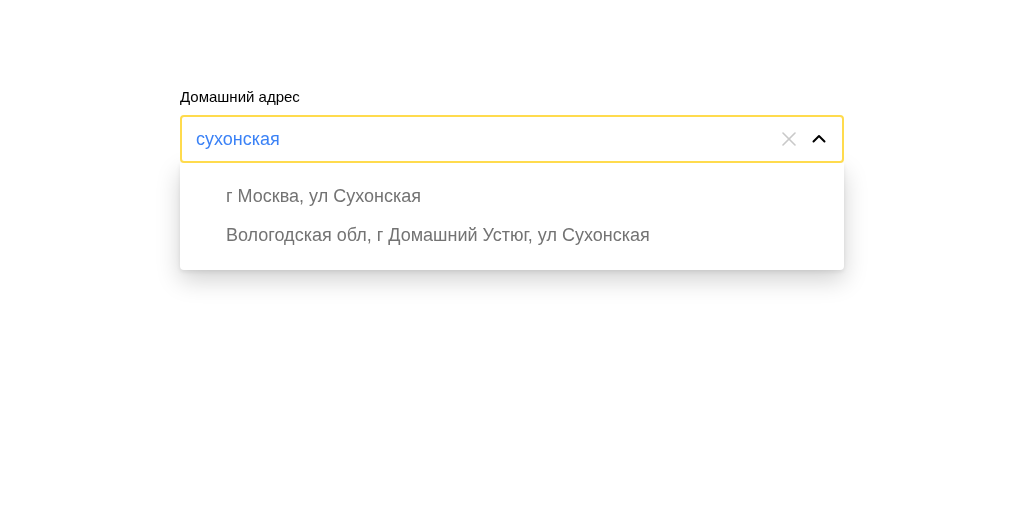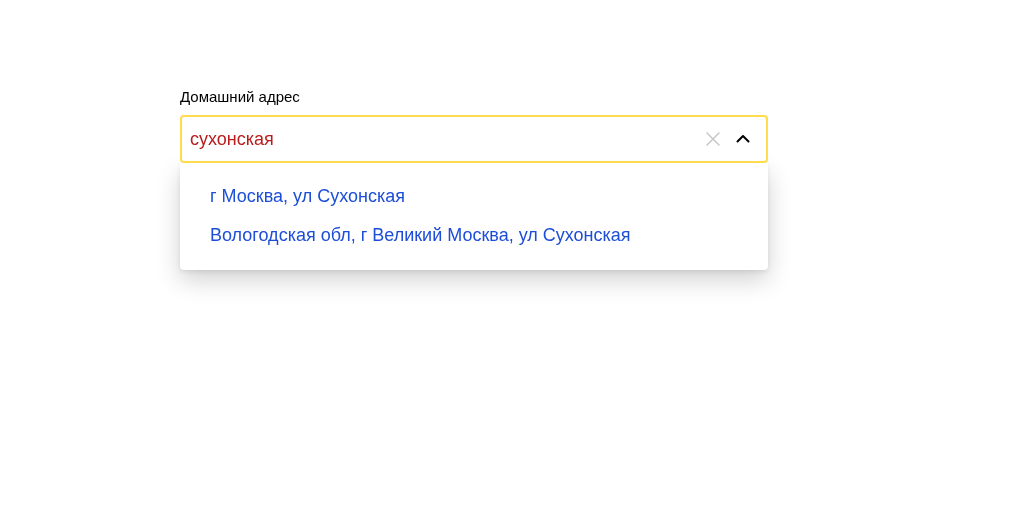--- a/index.html
+++ b/index.html
@@ -8,44 +8,44 @@
     width: 1024px;
     height: 512px;
     background: #ffffff;
     font-family: -apple-system, BlinkMacSystemFont, "Segoe UI", Arial, sans-serif;
     -webkit-font-smoothing: antialiased;
   }
   .stage {
     position: absolute;
     left: 180px;
     top: 88px;
-    width: 588px;
+    width: 664px;
   }
   .field-label {
     font-size: 15px;
     color: #000;
     margin-bottom: 10px;
   }
   .input-wrap {
     position: relative;
     height: 44px;
     border: 2px solid #ffdb4d;
     border-radius: 4px;
     background: #fff;
     display: flex;
     align-items: center;
   }
   .text-input {
     flex: 1 1 auto;
     border: none;
     outline: none;
     height: 100%;
-    padding: 0 8px;
+    padding: 0 14px;
     font-size: 18px;
-    color: #b91c1c;
+    color: #3b82f6;
     background: transparent;
     font-family: inherit;
   }
   .clear-btn {
     width: 22px;
     height: 22px;
     margin-right: 6px;
     display: flex;
     align-items: center;
     justify-content: center;
@@ -65,23 +65,24 @@
   .suggest {
     margin-top: 0;
     background: #fff;
     border-radius: 0 0 4px 4px;
     box-shadow: 0 10px 24px rgba(0,0,0,0.18), 0 2px 4px rgba(0,0,0,0.08);
     padding: 14px 0 16px 0;
   }
   .suggest-item {
     font-size: 18px;
     line-height: 1.25;
-    color: #1d4ed8;
+    color: #737373;
     padding: 8px 30px;
     cursor: pointer;
+    margin-left: 16px;
   }
   svg { display: block; }
 </style>
 </head>
 <body>
 
 <div class="stage">
 
   <div class="field-label">Домашний адрес</div>
 
@@ -102,16 +103,16 @@
       <span>
         <svg width="14" height="10" viewBox="0 0 14 10">
           <polyline points="1.5,7.5 7,2 12.5,7.5" fill="none" stroke="currentColor" stroke-width="2" stroke-linecap="round" stroke-linejoin="round"></polyline>
         </svg>
       </span>
     </div>
   </div>
 
   <div class="suggest">
     <div class="suggest-item">г Москва, ул Сухонская</div>
-    <div class="suggest-item">Вологодская обл, г Великий Москва, ул Сухонская</div>
+    <div class="suggest-item">Вологодская обл, г Домашний Устюг, ул Сухонская</div>
   </div>
 
 </div>
 
 </body></html>

